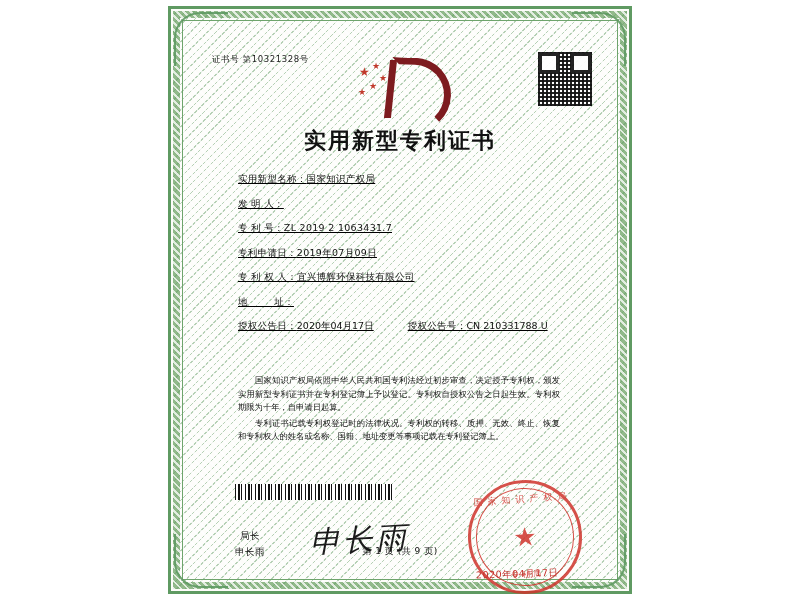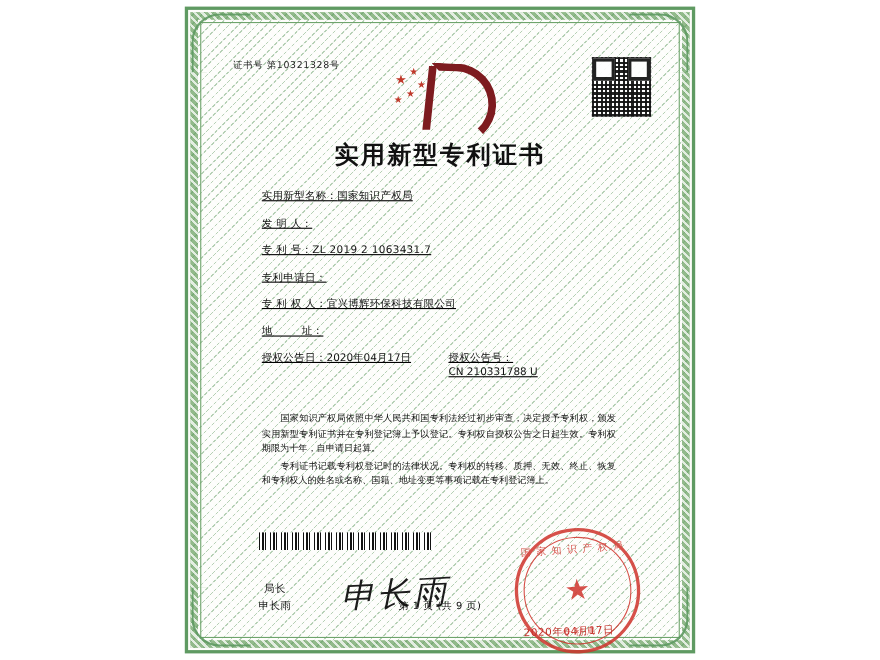--- a/index.html
+++ b/index.html
@@ -187,21 +187,21 @@
   .f-value {
     flex: 1 1 auto;
     white-space: nowrap;
     letter-spacing: .3px;
   }
   .f-row.two .f-seg {
     display: flex;
     align-items: baseline;
     text-align: right;
   }
-  .f-row.two .f-seg.right { margin-left: 34px; flex-direction: column; }
+  .f-row.two .f-seg.right { margin-left: 34px; }
 
   
   .paras {
     position: absolute;
     left: 48px;
     right: 38px;
     top: 346px;
     font-size: 8.3px;
     line-height: 13.5px;
     color: #111;
@@ -352,20 +352,21 @@
           <span class="f-label">发 明 人：</span>
         </div>
 
         <div class="f-row">
           <span class="f-label">专 利 号：</span>
           <span class="f-value">ZL 2019 2 1063431.7</span>
         </div>
 
         <div class="f-row">
           <span class="f-label">专利申请日：</span>
+          <span class="f-value">2019年07月09日</span>
         </div>
 
         <div class="f-row">
           <span class="f-label">专 利 权 人：</span>
           <span class="f-value">宜兴博辉环保科技有限公司</span>
         </div>
 
         <div class="f-row">
           <span class="f-label">地        址：</span>
         </div>

